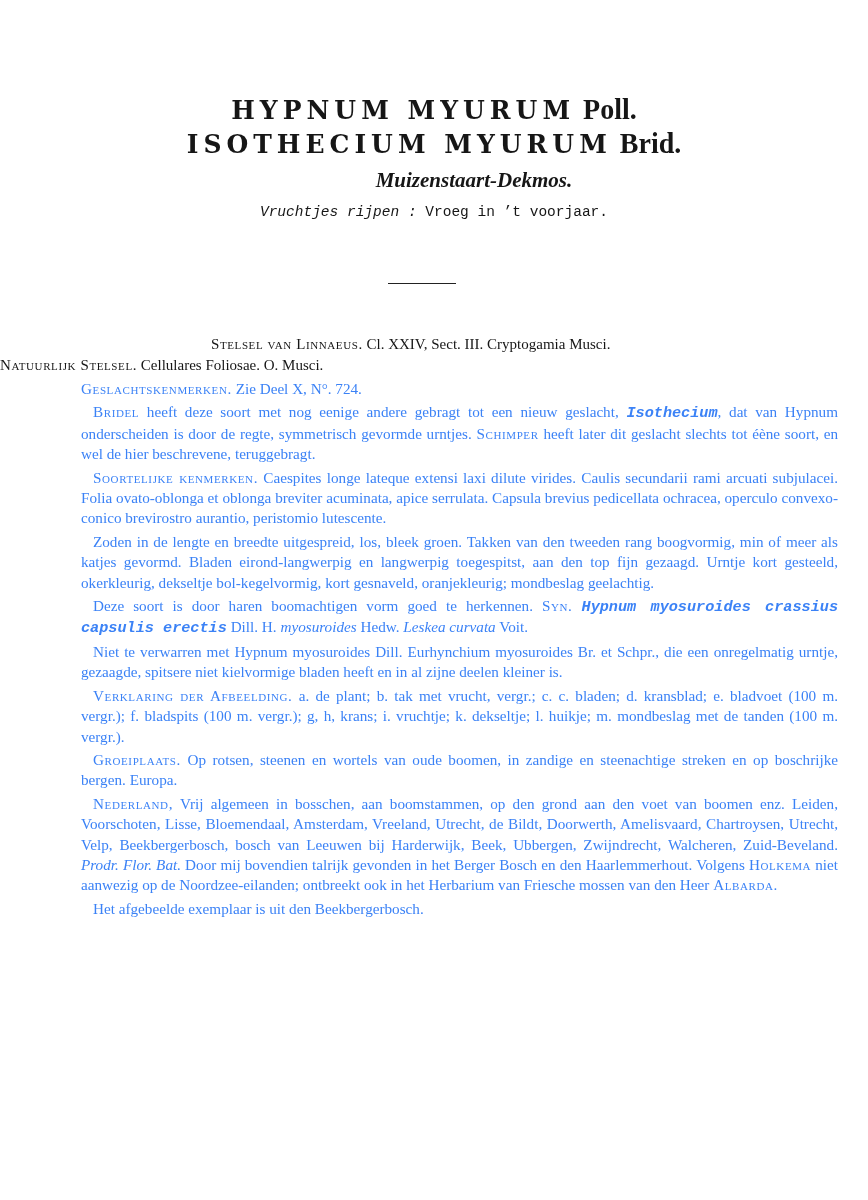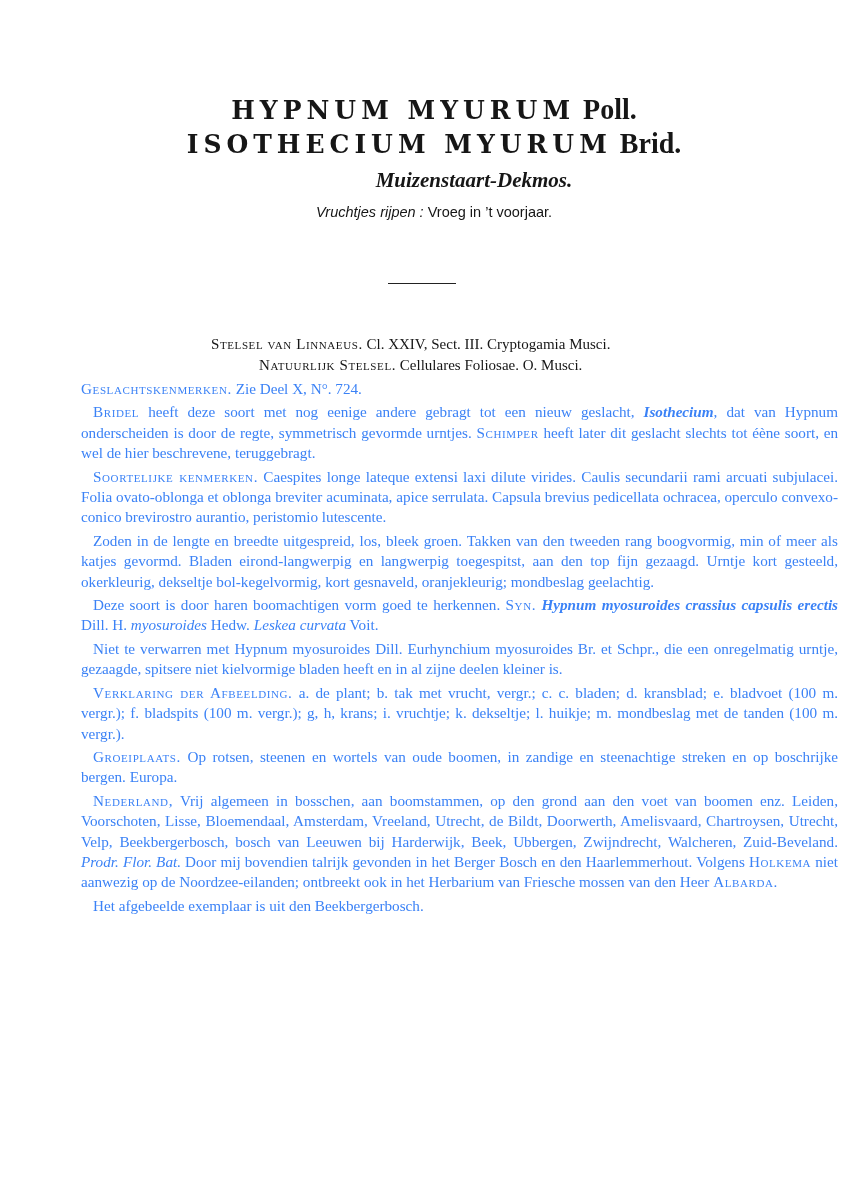--- a/index.html
+++ b/index.html
@@ -18,41 +18,41 @@
   .title2 { top: 129px; }
   .title1 .auth, .title2 .auth {
     font-family: "Liberation Serif", serif; letter-spacing: 0; font-size: 28px; margin-left: 8px;
   }
   .common {
     position: absolute; left: 0; width: 868px; top: 168px; text-align: center;
     font-family: "Liberation Serif", serif; font-style: italic; font-weight: bold; font-size: 21px; margin-left: 40px;
   }
   .fruit {
     position: absolute; left: 0; width: 868px; top: 204px; text-align: center;
-    font-family: Liberation Sans, sans-serif; font-size: 14.5px;
+    font-family: Liberation Mono, monospace; font-size: 14.5px;
   }
   .fruit .lab { font-style: italic; }
   .rule { position: absolute; left: 388px; top: 283px; width: 68px; height: 1px; background: #222; }
 
   .sys1, .sys2 {
     position: absolute; left: 0; width: 868px; font-family: "Liberation Serif", serif; font-size: 15px;
   }
   .sys1 { top: 336px; text-align: left; padding-left: 211px; box-sizing: border-box; }
-  .sys2 { top: 357px; padding-left: 259px; box-sizing: border-box; }
+  .sys2 { top: 357px; box-sizing: border-box; }
 
   .body {
     position: absolute; left: 81px; top: 379px; width: 757px;
     font-family: "Liberation Serif", serif; font-size: 15.2px; line-height: 20.4px;
     text-align: justify; color: #3b82f6;
   }
   .body p { margin: 0 0 3px 0; text-indent: 0; }
   .body p.ind { text-indent: 12px; }
   .sc { font-variant: small-caps; letter-spacing: 0.6px; text-align: right; }
   .it { font-style: italic; }
-  .b { font-weight: bold; }
+  .b { font-weight: bold; font-family: Liberation Mono, monospace; }
 </style>
 </head>
 <body>
 
 <div class="page">
 
   <div class="title1">
     <span>HYPNUM MYURUM</span><span class="auth">Poll.</span>
   </div>
   <div class="title2">

